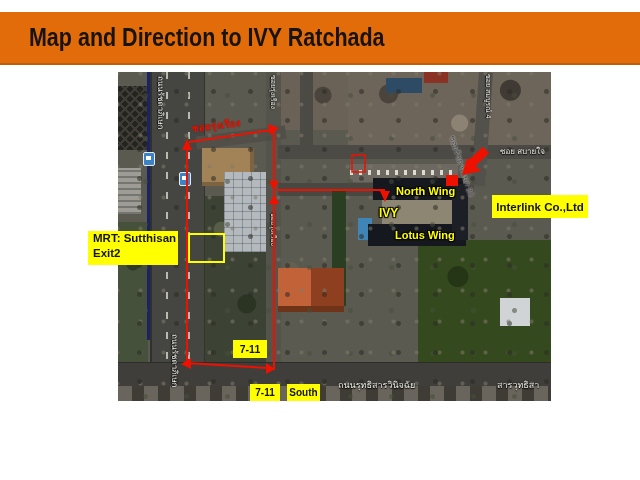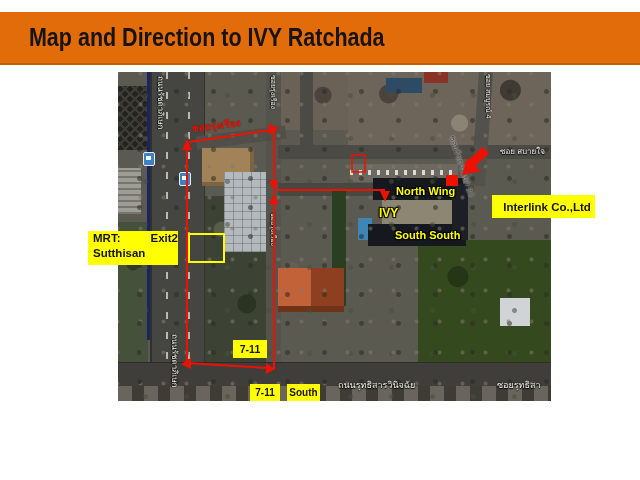--- a/index.html
+++ b/index.html
@@ -122,22 +122,22 @@
   .ytext{color:var(--label-yellow);font-weight:bold;font-size:11px;z-index:5;white-space:nowrap;
          text-shadow:1px 1px 1px #000,-1px -1px 1px #000,1px -1px 1px #000,-1px 1px 1px #000;}
   #t-north{left:278px;top:113px;}
   #t-ivy{left:261px;top:134px;font-size:12px;}
   #t-south{left:277px;top:157px;}
 
   
   .ybox{position:absolute;background:var(--label-yellow);color:#141414;z-index:6;
         display:flex;align-items:center;justify-content:center;font-weight:600;}
   #lbl-mrt{left:88px;top:231px;width:90px;height:34px;font-size:11.5px;line-height:1.3;
-           flex-direction:row;align-items:flex-start;justify-content:flex-start;padding-left:5px;box-sizing:border-box;}
-  #lbl-interlink{left:492px;top:195px;width:96px;height:23px;font-size:11.5px;white-space:nowrap;padding-left:7px;}
+           flex-direction:column;align-items:flex-start;justify-content:flex-start;padding-left:5px;box-sizing:border-box;}
+  #lbl-interlink{left:492px;top:195px;width:96px;height:23px;font-size:11.5px;white-space:nowrap;}
   #lbl-711a{left:233px;top:340px;width:34px;height:18px;font-size:10.5px;font-weight:700;}
   #lbl-711b{left:250px;top:384px;width:30px;height:17px;font-size:10px;font-weight:700;}
   #lbl-lotus{left:287px;top:384px;width:33px;height:17px;font-size:10px;font-weight:700;}
   #hl-rect{position:absolute;left:188px;top:233px;width:33px;height:26px;
            border:2px solid var(--label-yellow);z-index:6;background:transparent;}
 </style>
 </head>
 <body>
 
 <div class="slide">
@@ -193,21 +193,21 @@
       </div>
 
     <div id="st-rat-top" class="street vert">ถนนรัชดาภิเษก</div>
     <div id="st-rat-low" class="street vert">ถนนรัชดาภิเษก</div>
     <div id="st-soi-v1" class="street vert">ซอยรุ่งเรือง</div>
     <div id="st-soi-v2" class="street vert">ซอยรุ่งเรือง</div>
     <div id="st-sabaijai" class="street">ซอย สบายใจ</div>
     <div id="st-somboon" class="street vert">ซอย สมบูรณ์ 4</div>
     <div id="st-soi20" class="street">ซอยรัชดาภิเษก 20</div>
     <div id="st-sut1" class="street">ถนนรุทธิสารวินิจฉัย</div>
-    <div id="st-sut2" class="street">ซอยรุทธิสา</div>
+    <div id="st-sut2" class="street">สารวุทธิสา</div>
     <div id="st-rungruang" class="street">ซอยรุ่งเรือง</div>
 
     <svg id="route" viewBox="0 0 433 329">
       <polyline class="rl" points="69,76 69,291 150,296"></polyline>
       <polygon class="rf" points="69,67 64,78 74,78"></polygon>
       <line class="rl" x1="71" y1="70" x2="153" y2="58"></line>
       <polygon class="rf" points="161,56 150,52 152,63"></polygon>
       <line class="rl" x1="156" y1="58" x2="156" y2="298"></line>
       <polygon class="rf" points="151,109 161,109 156,119"></polygon>
       <polygon class="rf" points="151,132 161,132 156,122"></polygon>
@@ -216,21 +216,21 @@
       <polygon class="rf" points="73,286 73,297 63,292"></polygon>
       <polygon class="rf" points="148,291 148,302 157,297"></polygon>
       <line class="rthick" x1="368" y1="78" x2="353" y2="92"></line>
       <polygon class="rf" points="344,103 349,86 363,99"></polygon>
       <rect class="rf" x="328" y="103" width="12" height="11"></rect>
       <rect class="rout" x="234" y="83" width="13" height="17"></rect>
     </svg>
 
     <div id="t-north" class="ytext">North Wing</div>
     <div id="t-ivy" class="ytext">IVY</div>
-    <div id="t-south" class="ytext">South South</div>
+    <div id="t-south" class="ytext">Lotus Wing</div>
   </div>
 
   <div id="hl-rect"></div>
   <div id="lbl-mrt" class="ybox">
     <span>MRT: Sutthisan</span>
     <span>Exit2</span>
   </div>
   <div id="lbl-interlink" class="ybox">Interlink Co.,Ltd</div>
   <div id="lbl-711a" class="ybox">7-11</div>
   <div id="lbl-711b" class="ybox">7-11</div>

